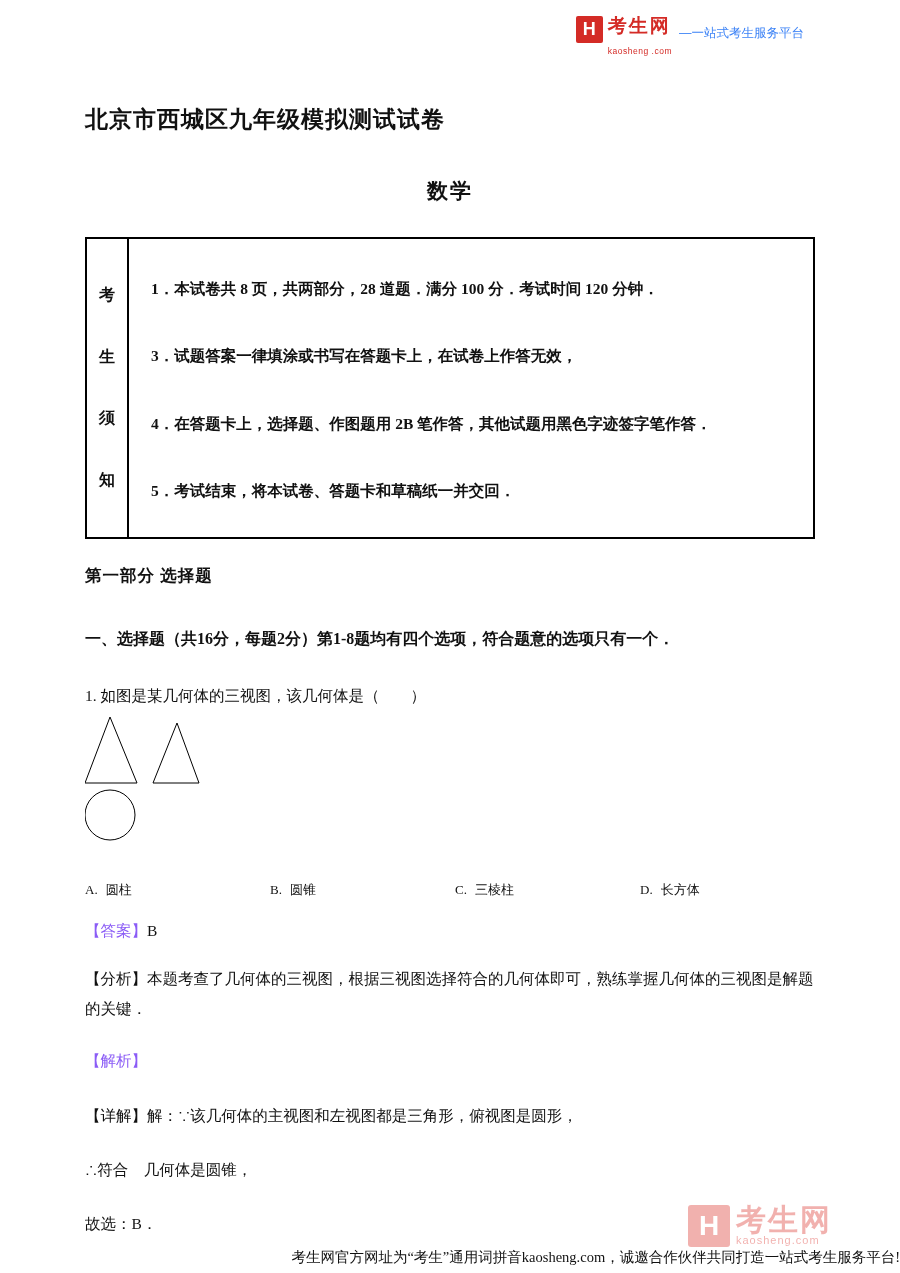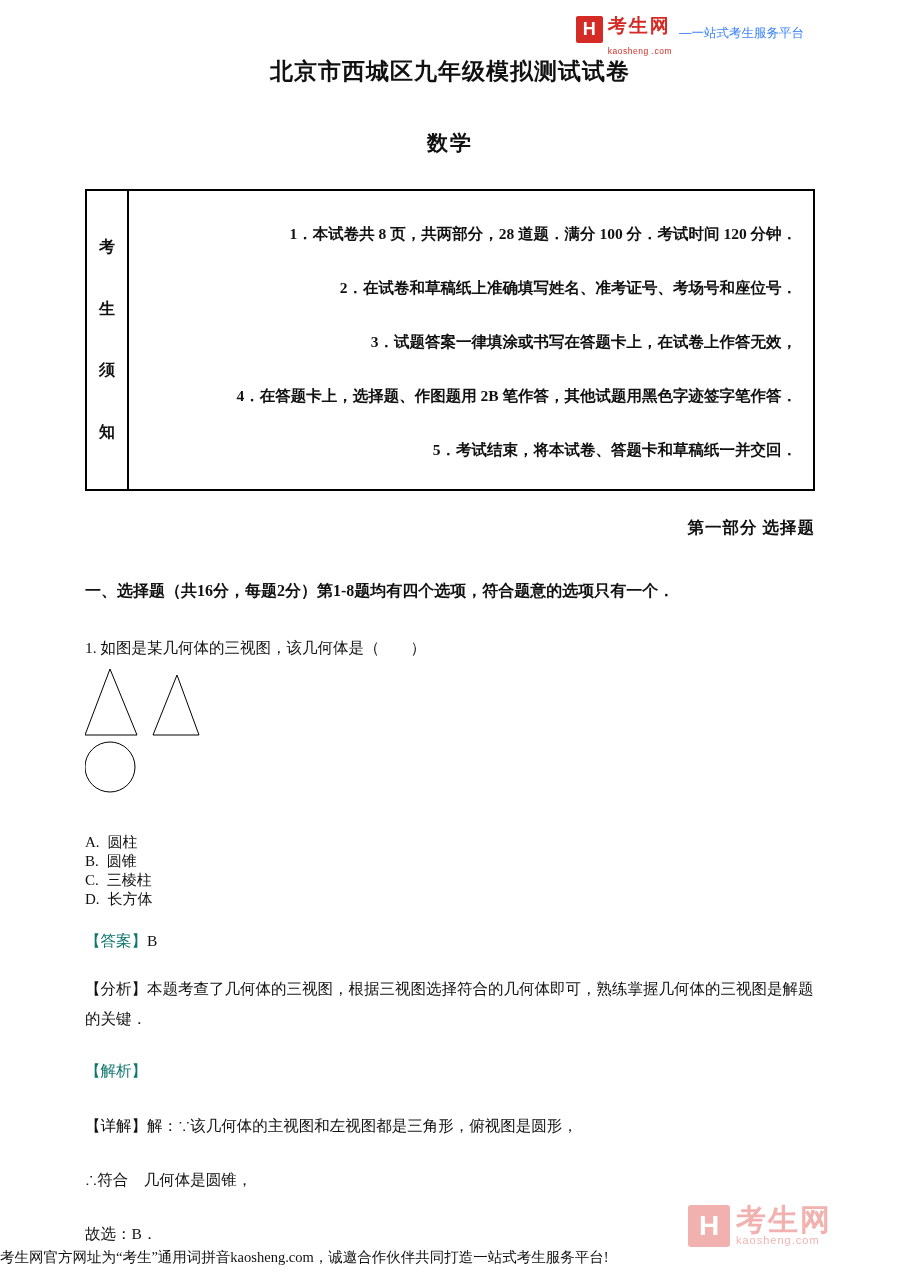--- a/index.html
+++ b/index.html
@@ -18,66 +18,66 @@
     display:flex; align-items:center; justify-content:center;
     font-family:"Liberation Sans",sans-serif; font-weight:bold; font-size:18px;
     margin-right:5px; border-radius:2px;
   }
   .logo-textcol { line-height:1; }
   .logo-brand { color:#d42b26; font-weight:bold; font-size:19px; font-family:"Liberation Sans",sans-serif; letter-spacing:2px; }
   .logo-domain { color:#d42b26; font-size:8.5px; font-family:"Liberation Sans",sans-serif; margin-top:12px; letter-spacing:.5px; }
   .logo-tagline { color:#3b82f6; font-size:12.5px; margin-left:7px; margin-top:9px; font-family:"Liberation Sans",sans-serif; }
 
   
-  .title   { text-align:center; font-size:23px; font-weight:bold; padding-top:56px; letter-spacing:1px; }
+  .title   { text-align:left; font-size:23px; font-weight:bold; padding-top:104px; letter-spacing:1px; }
   .subject { text-align:center; font-size:21px; font-weight:bold; margin-top:42px; letter-spacing:2px; }
 
   
   .notice { width:730px; margin:32px auto 0; border:2px solid #000; display:flex; min-height:302px; }
   .notice-side {
     width:42px; border-right:2px solid #000;
     display:flex; flex-direction:column; justify-content:space-around; align-items:center;
     padding:26px 0; font-size:16px; font-weight:bold;
   }
-  .notice-body { flex:1; padding:16px 16px 12px 22px; display:flex; flex-direction:column; justify-content:space-around;text-align:right; }
+  .notice-body { flex:1; padding:16px 16px 12px 22px; display:flex; flex-direction:column; justify-content:space-around; }
   .notice-item { font-size:15.5px; font-weight:bold; line-height:1.55; margin:8px 0; }
 
   
-  .section-heading { text-align:right; font-size:16.5px; font-weight:bold; margin-top:26px; letter-spacing:1px; }
+  .section-heading { text-align:left; font-size:16.5px; font-weight:bold; margin-top:26px; letter-spacing:1px; }
   .instruction-line { font-size:16px; font-weight:bold; margin-top:42px; }
 
   .stem { font-size:15.5px; margin-top:36px; }
 
   .figure-wrap { margin-top:8px; }
 
-  .options { display:flex; margin-top:34px; font-size:15px;flex-direction:column; }
+  .options { display:flex; margin-top:34px; font-size:13px; }
   .option { width:185px; }
   .option:last-child { width:auto; }
   .option .opt-label { margin-right:8px; }
 
   .answer-line { margin-top:22px; font-size:15.5px; }
-  .tag-blue { color:#0f766e; }
+  .tag-blue { color:#8b5cf6; }
   .para { font-size:15.5px; margin-top:22px; line-height:1.95; }
   .para-gap { margin-top:24px; }
 
   
   .watermark { position:absolute; right:68px; bottom:26px; display:flex; align-items:flex-start; opacity:.45; }
   .wm-mark {
     width:42px; height:42px; background:#e2534e; color:#fff;
     display:flex; align-items:center; justify-content:center;
     font-family:"Liberation Sans",sans-serif; font-weight:bold; font-size:28px;
     margin-right:6px; border-radius:3px;
   }
   .wm-textcol { line-height:1; }
   .wm-brand { color:#e2534e; font-weight:bold; font-size:30px; font-family:"Liberation Sans",sans-serif; letter-spacing:2px; }
   .wm-domain { color:#e2534e; font-size:11px; font-family:"Liberation Sans",sans-serif; letter-spacing:1px; }
 
   .footer-text {
     position:absolute; left:0; bottom:6px; width:900px;
-    text-align:left; font-size:14.5px; color:#111;
+    text-align:right; font-size:14.5px; color:#111;
   }
 
   svg .shape { fill:none; stroke:#000; stroke-width:1; }
 </style>
 </head>
 <body>
 
 <div class="page">
 
   <div class="logo">
@@ -94,21 +94,20 @@
 
   <div class="notice">
     <div class="notice-side">
       <span>考</span>
       <span>生</span>
       <span>须</span>
       <span>知</span>
     </div>
     <div class="notice-body">
       <div class="notice-item">1．本试卷共 8 页，共两部分，28 道题．满分 100 分．考试时间 120 分钟．</div>
-      <div class="notice-item">2．在试卷和草稿纸上准确填写姓名、准考证号、考场号和座位号．</div>
       <div class="notice-item">3．试题答案一律填涂或书写在答题卡上，在试卷上作答无效，</div>
       <div class="notice-item">4．在答题卡上，选择题、作图题用 2B 笔作答，其他试题用黑色字迹签字笔作答．</div>
       <div class="notice-item">5．考试结束，将本试卷、答题卡和草稿纸一并交回．</div>
     </div>
   </div>
 
   <div class="section-heading">第一部分 选择题</div>
 
   <div class="instruction-line">一、选择题（共16分，每题2分）第1-8题均有四个选项，符合题意的选项只有一个．</div>
 

